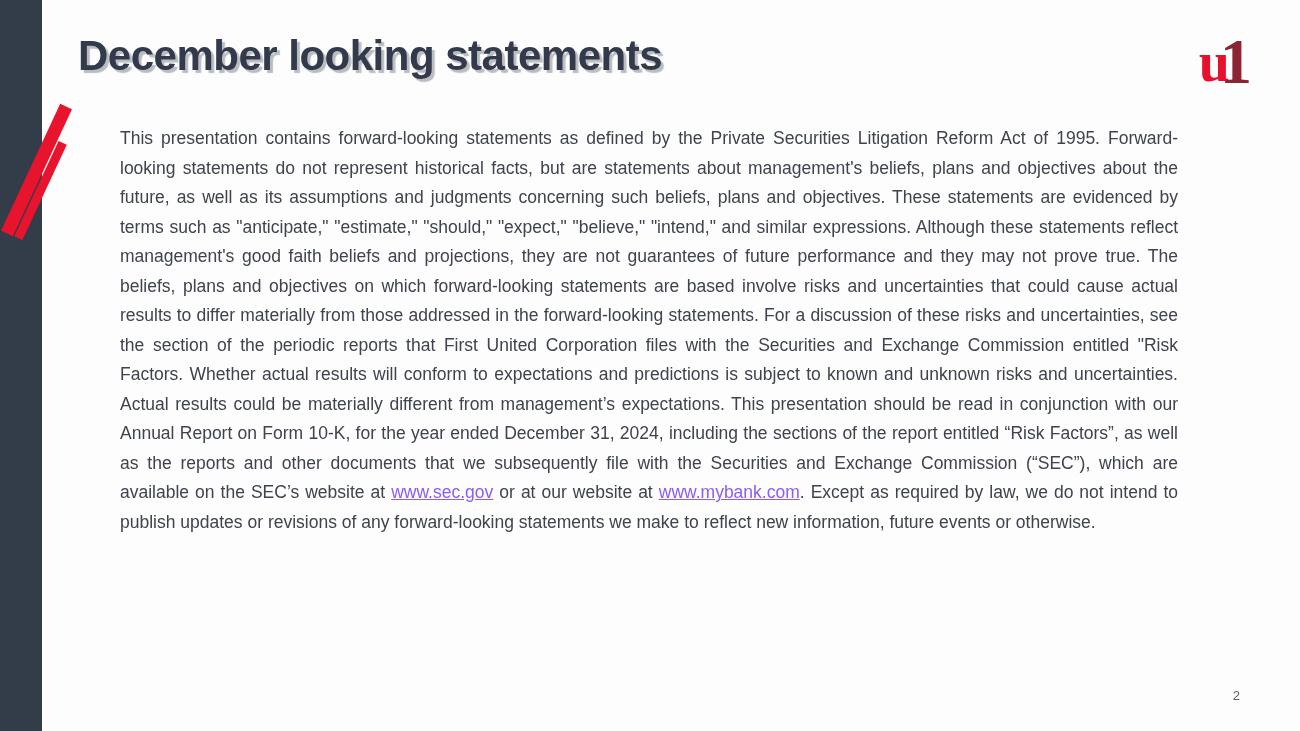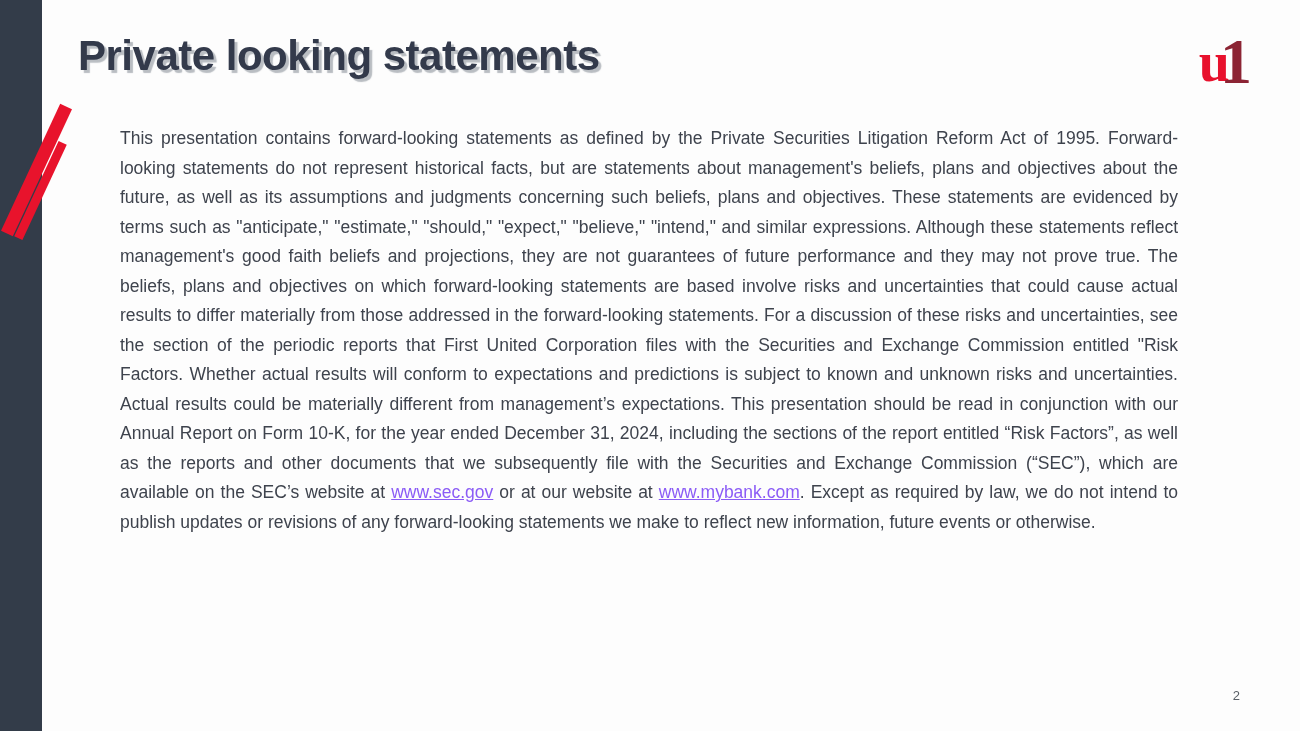--- a/index.html
+++ b/index.html
@@ -91,21 +91,21 @@
 </head>
 <body>
 
 <div class="slide">
 
   <div class="sidebar"></div>
 
   <div class="stripe stripe-a"></div>
   <div class="stripe stripe-b"></div>
 
-  <h1 class="title">Private looking statements</h1>
+  <h1 class="title">December looking statements</h1>
 
   <div class="logo">
     <span class="logo-u">u</span><span class="logo-one">1</span>
   </div>
 
   <p class="body-text"><span>This presentation contains forward-looking statements as defined by the Private Securities Litigation Reform Act of 1995.  Forward-looking statements do not represent historical facts, but are statements about management's beliefs, plans and objectives about the future, as well as its assumptions and judgments concerning such beliefs, plans and objectives.  These statements are evidenced by terms such as "anticipate," "estimate," "should," "expect," "believe," "intend," and similar expressions.  Although these statements reflect management's good faith beliefs and projections, they are not guarantees of future performance and they may not prove true.  The beliefs, plans and objectives on which forward-looking statements are based involve risks and uncertainties that could cause actual results to differ materially from those addressed in the forward-looking statements.  For a discussion of these risks and uncertainties, see the section of the periodic reports that First United Corporation files with the Securities and Exchange Commission entitled "Risk Factors. Whether actual results will conform to expectations and predictions is subject to known and unknown risks and uncertainties.  Actual results could be materially different from management’s expectations.  This presentation should be read in conjunction with our Annual Report on Form 10-K, for the year ended December 31, 2024, including the sections of the report entitled “Risk Factors”, as well as the reports and other documents that we subsequently file with the Securities and Exchange Commission (“SEC”), which are available on the SEC’s website at </span><a class="link">www.sec.gov</a><span> or at our website at </span><a class="link">www.mybank.com</a><span>.  Except as required by law, we do not intend to publish updates or revisions of any forward-looking statements we make to reflect new information, future events or otherwise.</span></p>
 
   <div class="page-number">2</div>
 
 </div>

